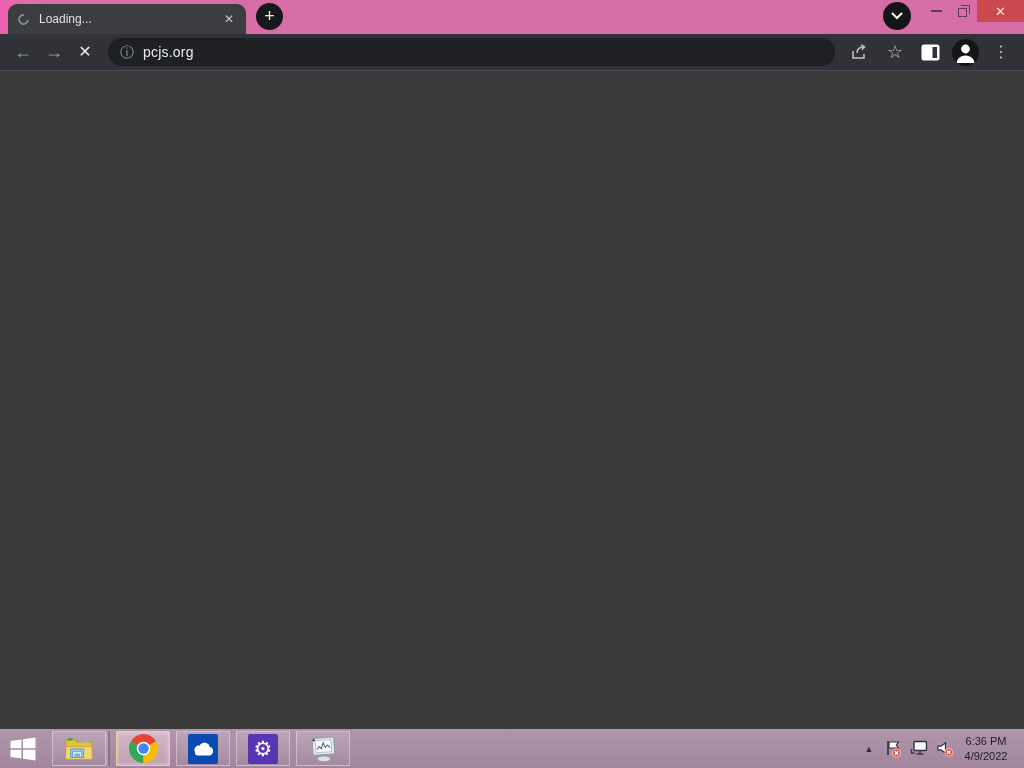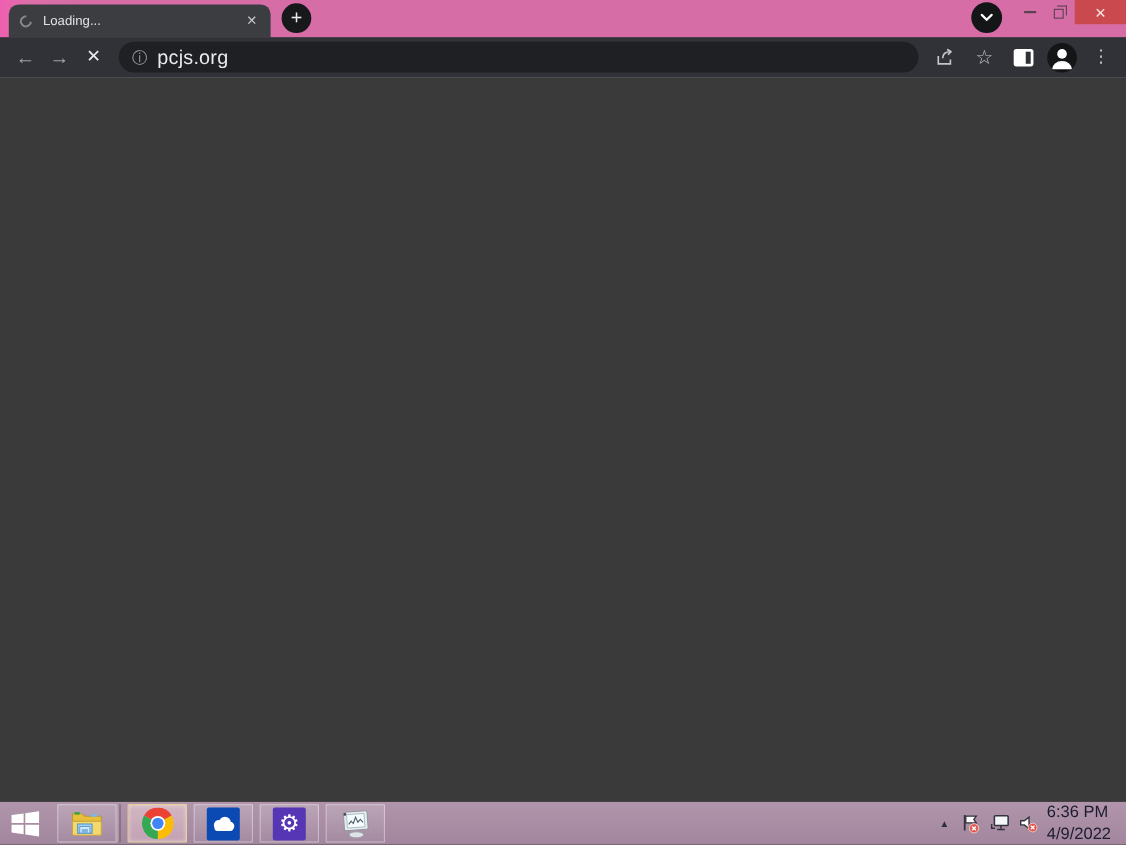--- a/index.html
+++ b/index.html
@@ -68,21 +68,21 @@
   }
   .nav-back { margin-left:9px; color:#9aa0a6; }
   .nav-fwd  { margin-left:3px; color:#9aa0a6; }
   .nav-stop { margin-left:3px; color:#e8eaed; font-size:16px; }
   .omnibox {
     flex:1 1 auto; height:28px; margin-left:9px; margin-right:12px;
     background:#1e2023; border-radius:14px;
     display:flex; align-items:center; padding-left:12px; cursor:text;
   }
   .info-icon { color:#9aa0a6; font-size:14px; line-height:1; }
-  .url-text { color:#e8eaed; font-size:18px; margin-left:9px; letter-spacing:.2px; }
+  .url-text { color:#e8eaed; font-size:14px; margin-left:9px; letter-spacing:.2px; }
   .tb-right { display:flex; align-items:center; gap:9px; padding-right:10px; }
   .tb-icon-btn {
     width:26px; height:26px; border:none; background:transparent;
     display:flex; align-items:center; justify-content:center; cursor:pointer;
   }
   .star-glyph { color:#c3c6ca; font-size:18px; line-height:1; }
   .avatar-btn { width:27px; height:27px; border-radius:50%; background:#141517; overflow:hidden; }
   .menu-dots { color:#c3c6ca; font-size:16px; line-height:1; letter-spacing:0; }
 
   
@@ -121,21 +121,21 @@
 
   .tray {
     margin-left:auto; display:flex; align-items:center; gap:8px; padding-right:8px; height:100%;
   }
   .tray-btn {
     border:none; background:transparent; cursor:pointer; padding:0;
     display:flex; align-items:center; justify-content:center; width:18px; height:22px;
   }
   .tray-up { color:#2f2f3a; font-size:9px; width:14px; }
   .clock {
-    text-align:left; color:#1c1c31; font-size:15px; line-height:1.3;
+    text-align:center; color:#1c1c31; font-size:11px; line-height:1.3;
     padding-right:6px; cursor:default; min-width:54px;
   }
 
   svg { display:block; }
 </style>
 </head>
 <body>
 
 <div class="titlebar">
 

